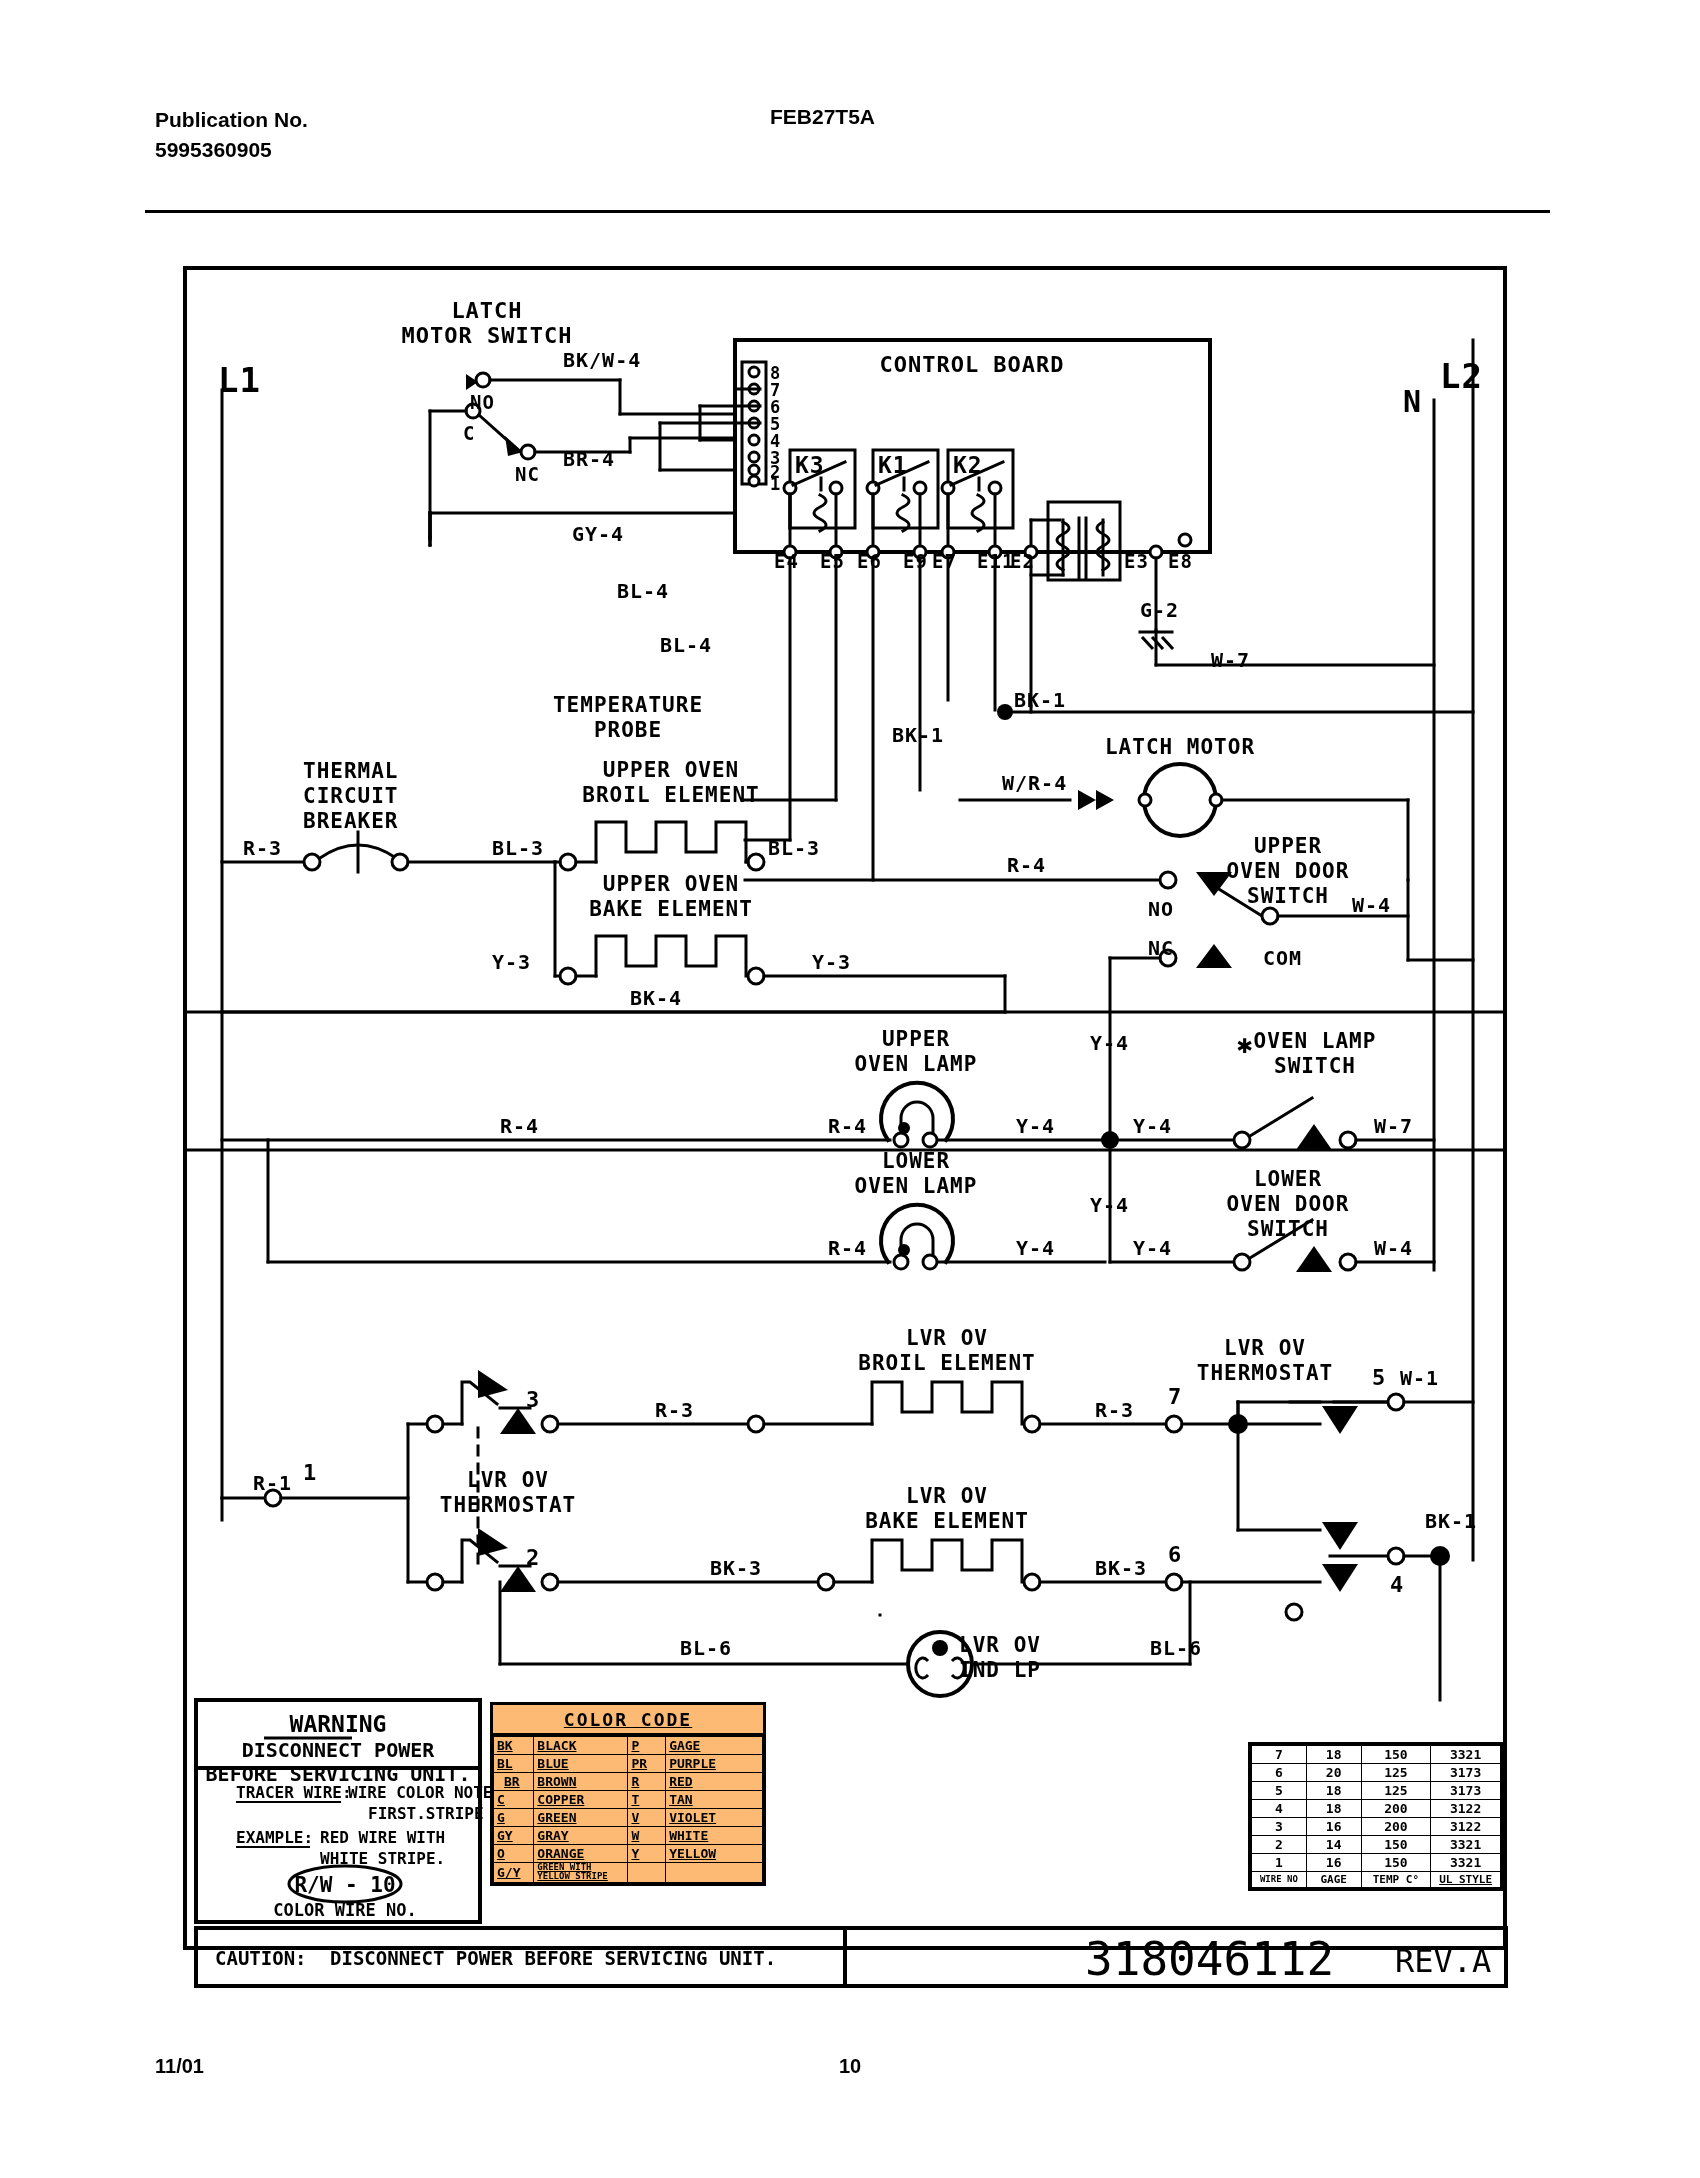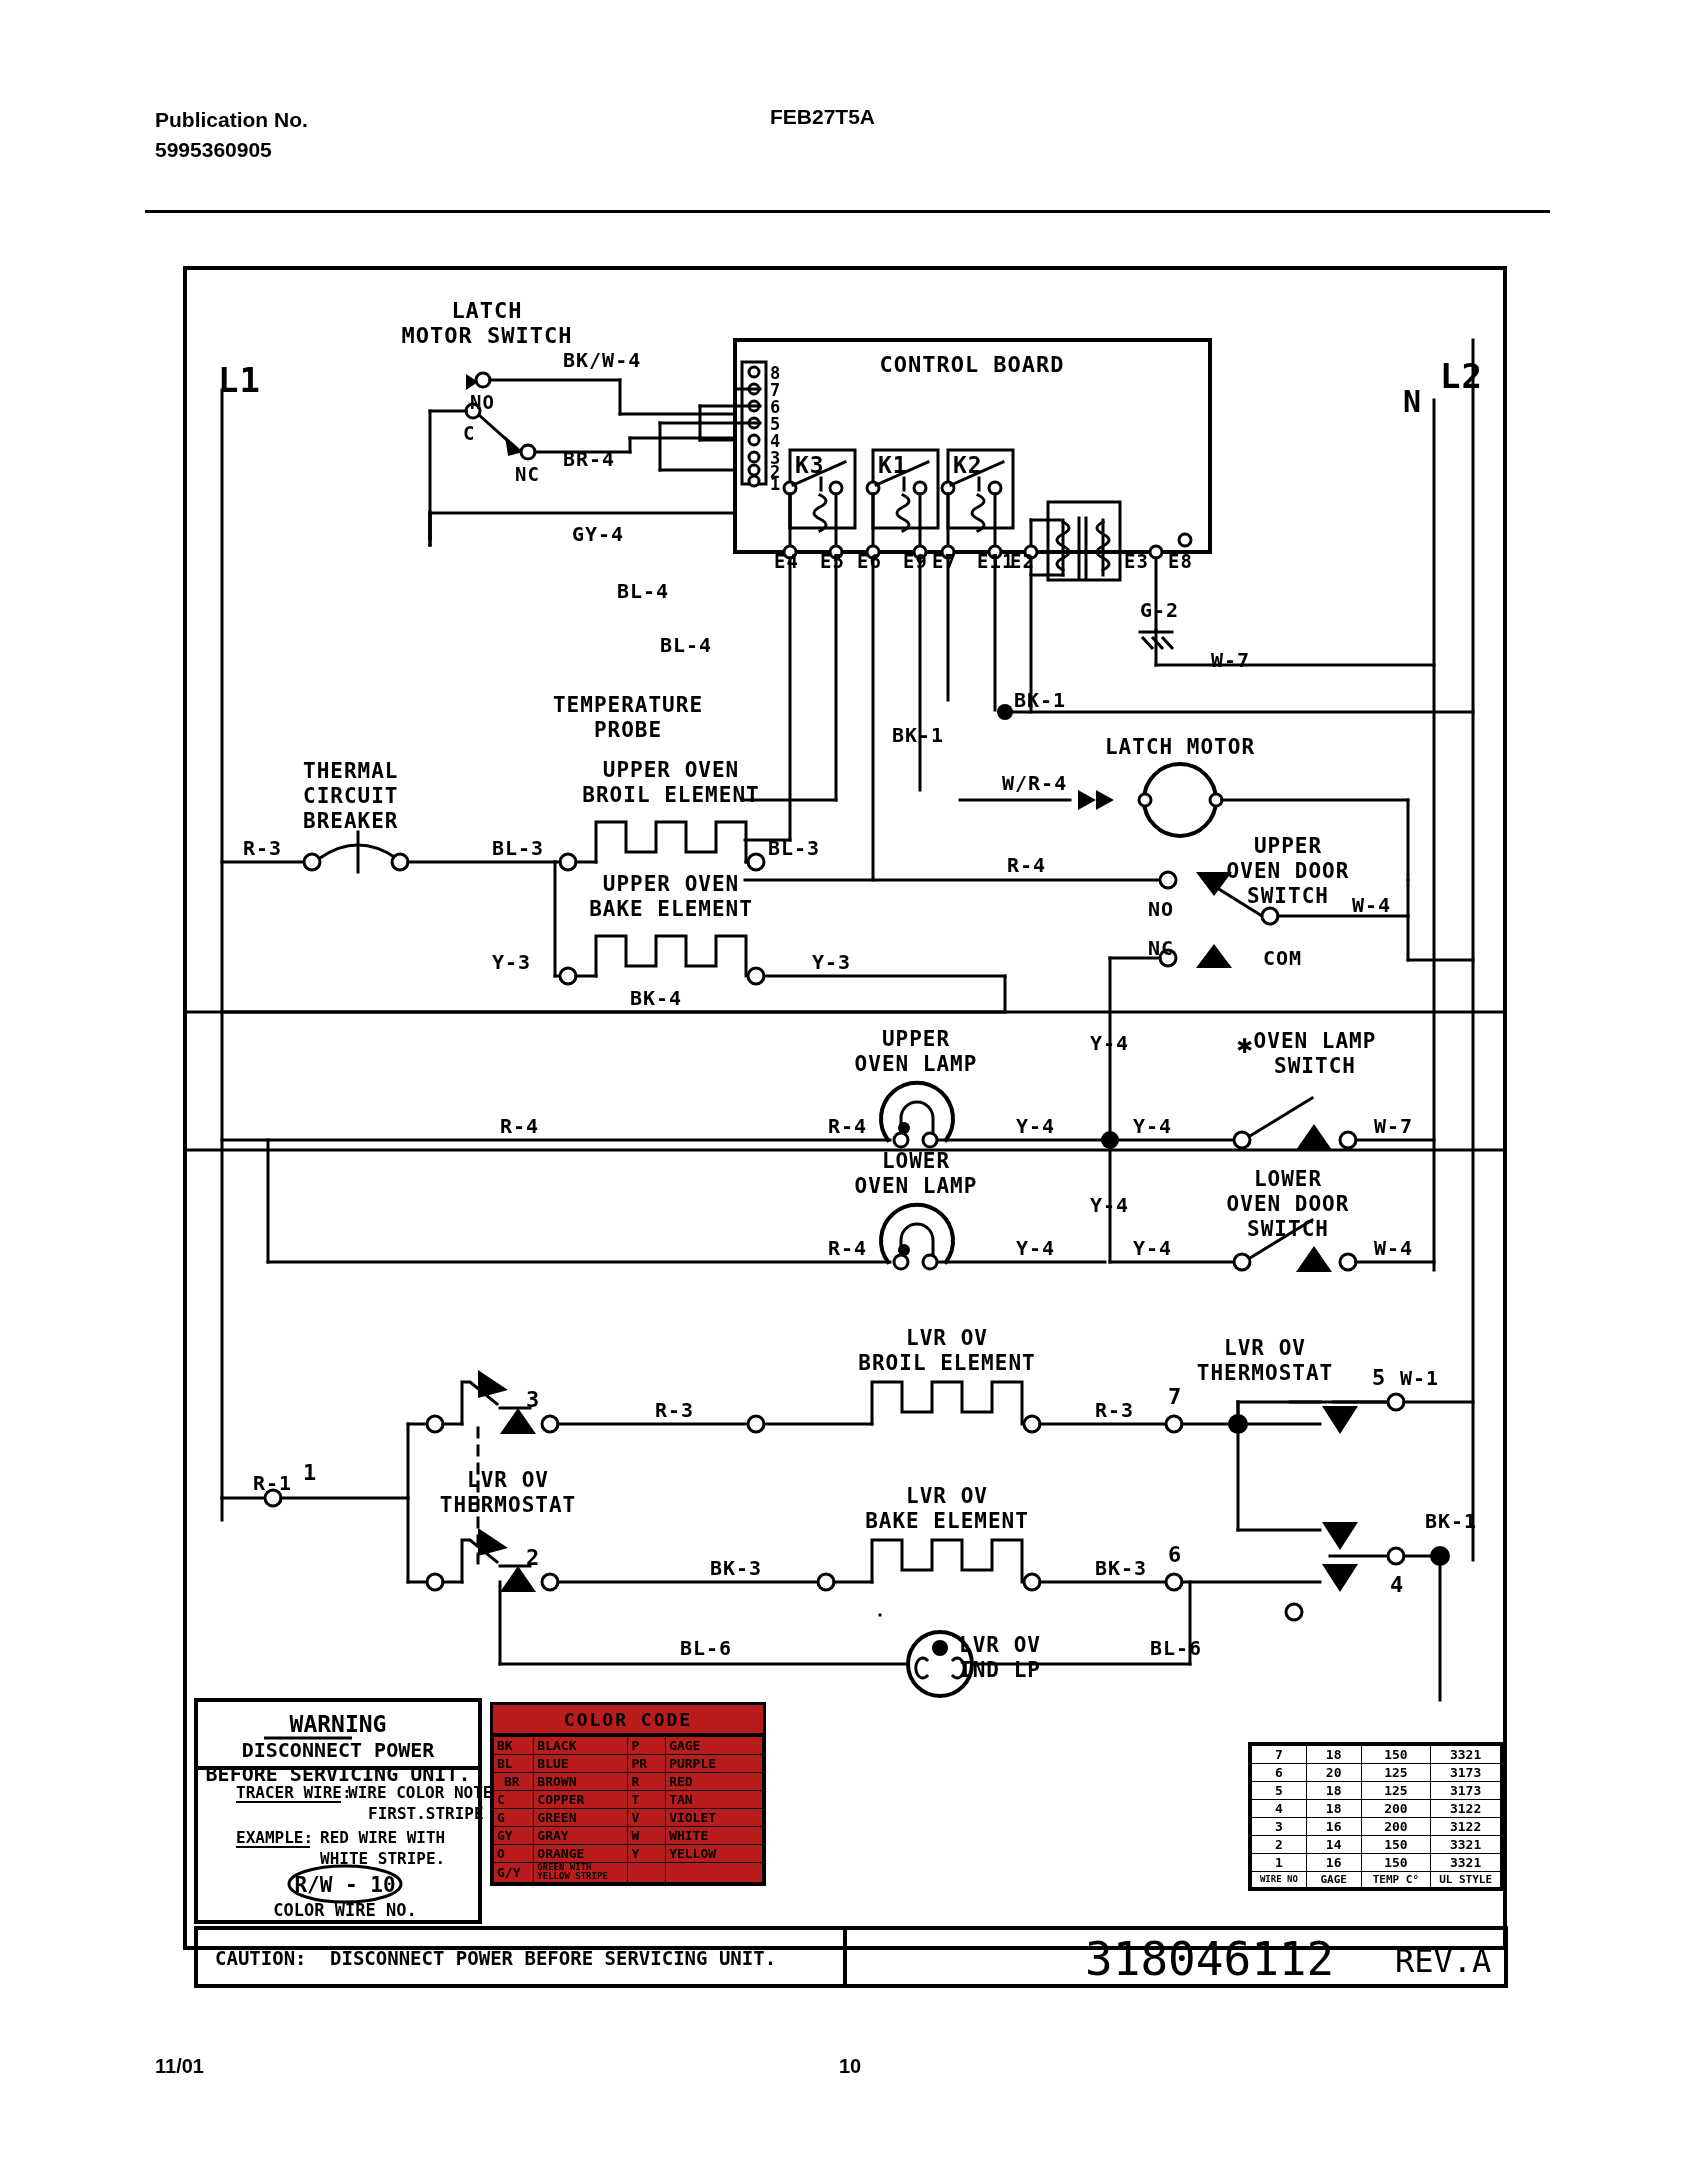--- a/index.html
+++ b/index.html
@@ -483,21 +483,21 @@
       <line x1="845" y1="1928" x2="845" y2="1986" stroke-width="4"></line>
     </g>
     <g font-weight="bold">
       <text x="215" y="1965" font-size="19">CAUTION:</text>
       <text x="330" y="1965" font-size="19">DISCONNECT POWER BEFORE SERVICING UNIT.</text>
       <text x="1085" y="1975" font-size="46" font-family="Liberation Sans, sans-serif" font-weight="normal">318046112</text>
       <text x="1395" y="1972" font-size="32" font-family="Liberation Sans, sans-serif" font-weight="normal">REV.A</text>
     </g>
   </svg>
 
-  <div style="position:absolute;left:490px;top:1702px;width:270px;border:3px solid #000;background:#b91c1c;font-family:'DejaVu Sans Mono','Liberation Mono',monospace;">
+  <div style="position:absolute;left:490px;top:1702px;width:270px;border:3px solid #000;background:#fdba74;font-family:'DejaVu Sans Mono','Liberation Mono',monospace;text-decoration:underline;">
     <div style="text-align:center;font-size:18px;font-weight:bold;padding:4px 0 3px;border-bottom:3px solid #000;letter-spacing:2px;">COLOR CODE</div>
     <table style="border-collapse:collapse;width:100%;font-size:13px;font-weight:bold;">
       <tbody>
         <tr>
           <td style="border:1.5px solid #000;width:15%;padding:1px 3px;">BK</td>
           <td style="border:1.5px solid #000;width:35%;padding:1px 3px;">BLACK</td>
           <td style="border:1.5px solid #000;width:14%;padding:1px 3px;">P</td>
           <td style="border:1.5px solid #000;padding:1px 3px;">GAGE</td>
         </tr>
         <tr>
@@ -588,21 +588,21 @@
         <tr>
           <td style="border:1.5px solid #000;padding:1px;">1</td>
           <td style="border:1.5px solid #000;padding:1px;">16</td>
           <td style="border:1.5px solid #000;padding:1px;">150</td>
           <td style="border:1.5px solid #000;padding:1px;">3321</td>
         </tr>
         <tr>
           <td style="border:1.5px solid #000;padding:0 1px;font-size:9px;line-height:1.05;">WIRE NO</td>
           <td style="border:1.5px solid #000;padding:1px;font-size:11px;">GAGE</td>
           <td style="border:1.5px solid #000;padding:1px;font-size:11px;">TEMP C°</td>
-          <td style="border:1.5px solid #000;padding:1px;font-size:11px;">UL STYLE</td>
+          <td style="border:1.5px solid #000;padding:1px;font-size:11px;text-decoration:underline;">UL STYLE</td>
         </tr>
       </tbody>
     </table>
   </div>
 
   <div class="foot-date">11/01</div>
   <div class="foot-page">10</div>
 
 </div>
 

